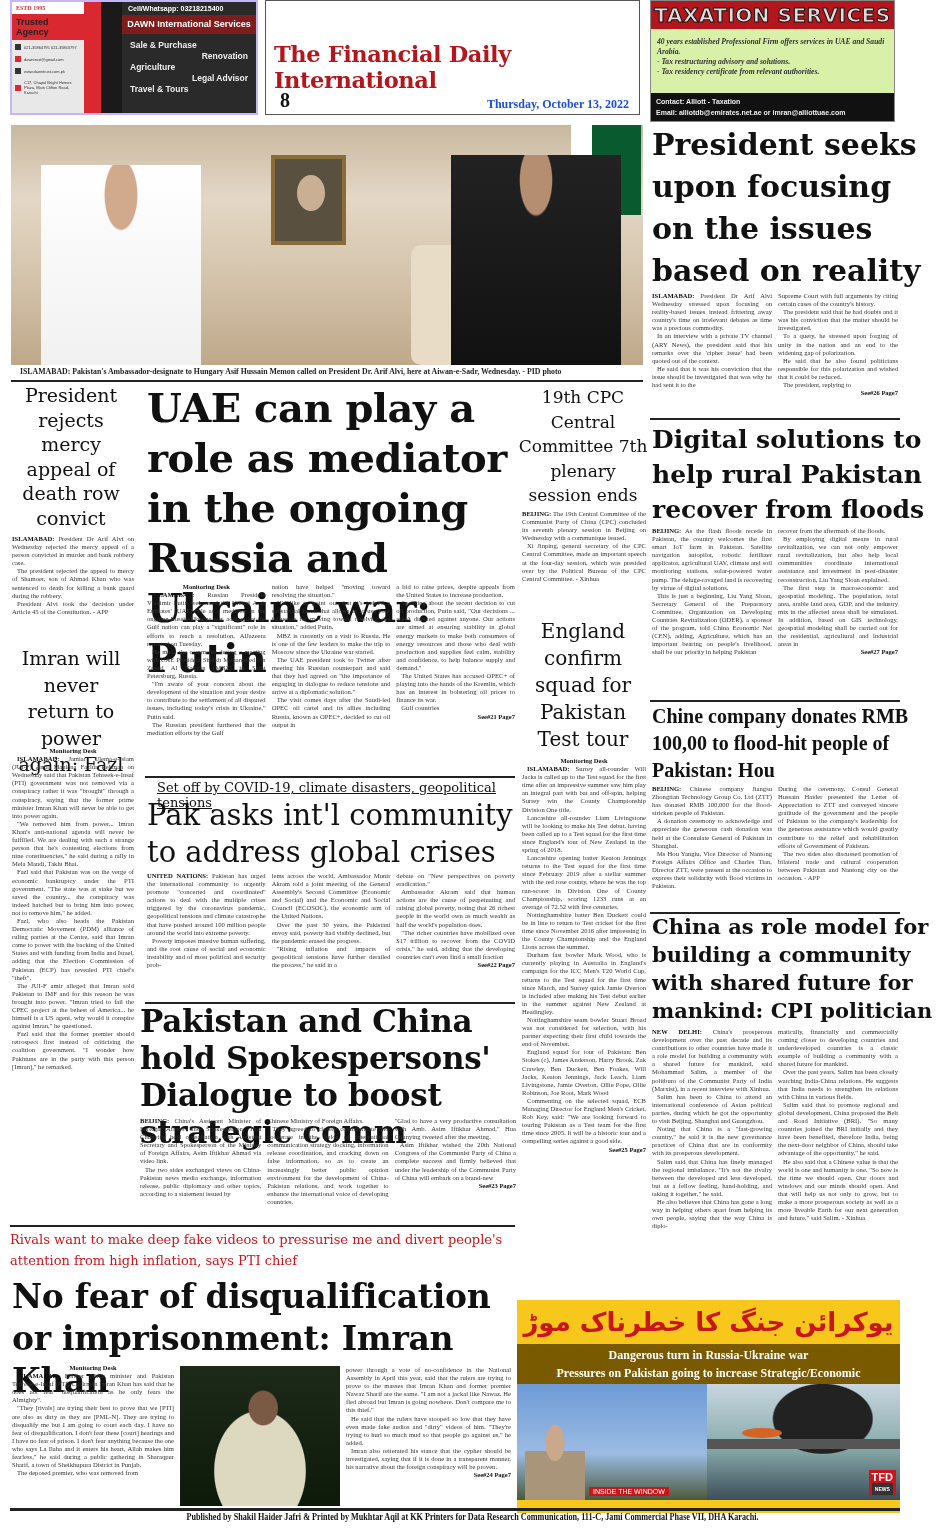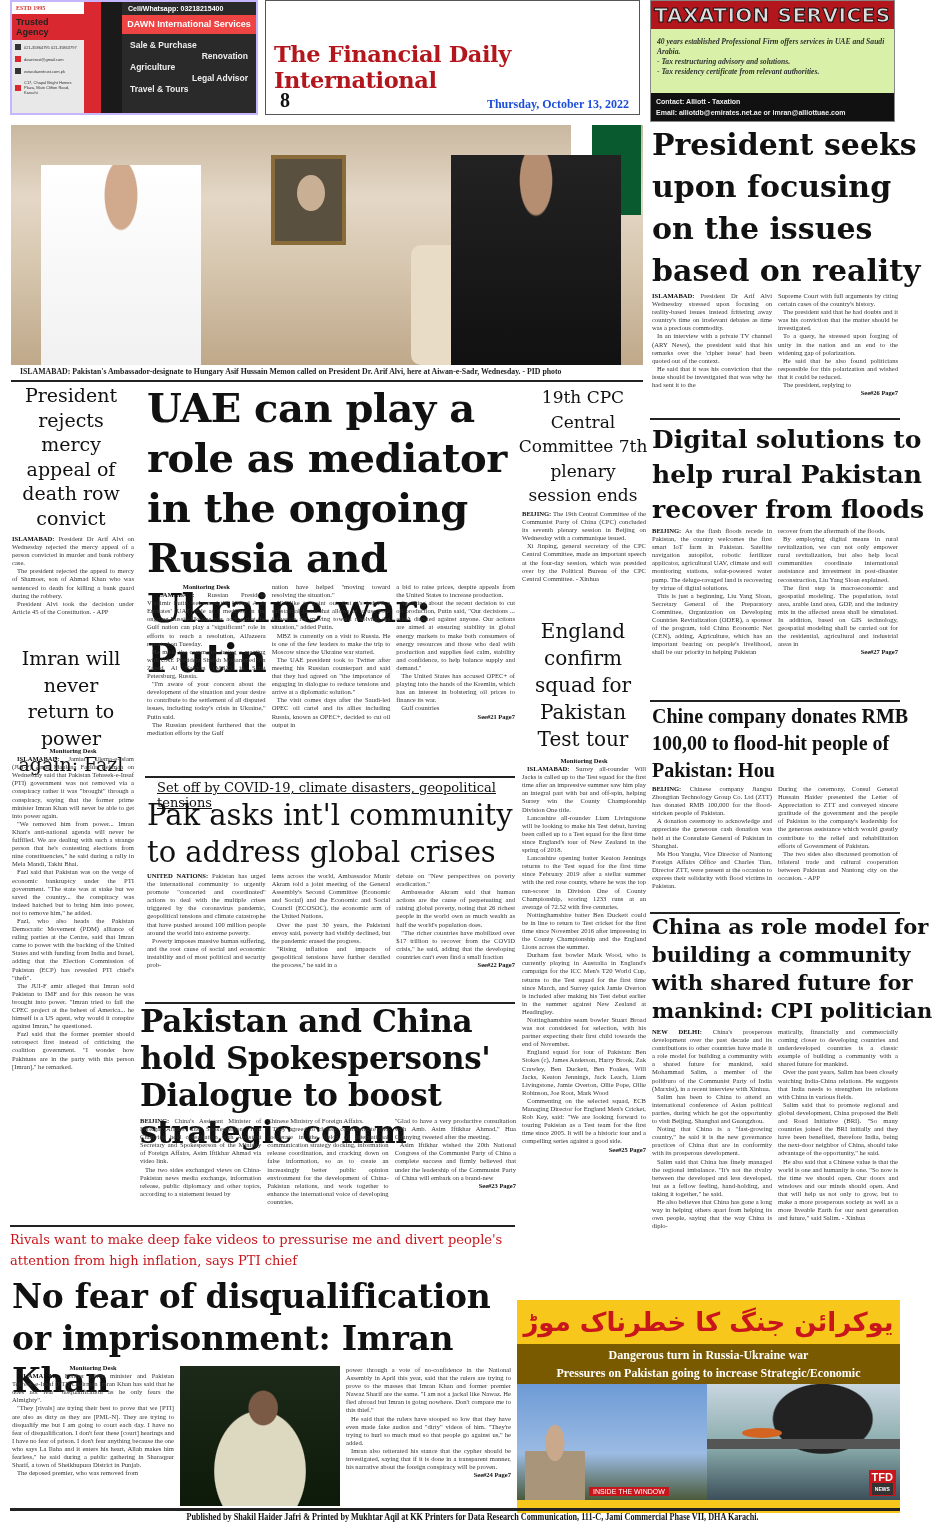--- a/index.html
+++ b/index.html
@@ -20,21 +20,21 @@
 .ad-dawn{left:10px;top:0;width:248px;height:115px;background:#2a2a2a;border:2px solid #c4b5fd;display:flex}
 .ad-dawn .left{width:72px;background:#e8e8e8;position:relative}
 .ad-dawn .left .est{background:#fff;color:#c33;font-size:6px;padding:3px 4px;font-weight:bold}
 .ad-dawn .left .trusted{background:#d9282f;color:#222;font-weight:bold;font-family:"Liberation Sans",sans-serif;font-size:9px;padding:3px 4px;line-height:10px}
 .ad-dawn .left .contact{font-size:4px;color:#333;padding:2px 3px;font-family:"Liberation Sans",sans-serif;display:flex;gap:3px;align-items:center;line-height:5px;margin-top:2px}
 .ad-dawn .left .contact .ic{width:6px;height:6px;background:#333;flex-shrink:0}
 .ad-dawn .left .contact .ic.red{background:#d9282f}
 .ad-dawn .mid{width:38px;background:linear-gradient(90deg,#d9282f 0 45%,#1a1a1a 45%)}
 .ad-dawn .right{flex:1;display:flex;flex-direction:column}
 .ad-dawn .cell{background:#2a2a2a;color:#fff;font-size:7px;font-weight:bold;font-family:"Liberation Sans",sans-serif;padding:3px 6px}
-.ad-dawn .brand{background:#ef4444;color:#fff;font-family:"Liberation Sans",sans-serif;font-weight:bold;font-size:9px;text-align:center;padding:4px 4px;line-height:11px}
+.ad-dawn .brand{background:#7f1d1d;color:#fff;font-family:"Liberation Sans",sans-serif;font-weight:bold;font-size:9px;text-align:center;padding:4px 4px;line-height:11px}
 .ad-dawn .svc{color:#eee;font-family:"Liberation Sans",sans-serif;font-weight:bold;font-size:8.5px;padding:6px 8px;line-height:11px;flex:1}
 .ad-dawn .svc div:nth-child(even){text-align:right}
 .masthead{left:265px;top:0;width:375px;height:115px;border:1px solid #555}
 .masthead .title{position:absolute;left:8px;top:40px;font-family:"DejaVu Serif",serif;color:#b3161c;font-size:22.5px;font-weight:bold;letter-spacing:-0.4px}
 .masthead .page{position:absolute;left:14px;top:88px;font-family:"Liberation Serif",serif;font-weight:bold;font-size:20px;color:#111}
 .masthead .date{position:absolute;right:10px;top:96px;font-family:"Liberation Serif",serif;font-weight:bold;font-size:12px;color:#1d4ed8}
 .ad-tax{left:650px;top:0;width:245px;height:122px;border:1px solid #888;background:#d8f0a8}
 .ad-tax .hd{background:#b3161c;color:#ddd;font-family:"DejaVu Sans",sans-serif;font-weight:bold;font-size:20px;text-align:center;line-height:28px;letter-spacing:0.5px;-webkit-text-stroke:1px #111}
 .ad-tax .bd{font-family:"Liberation Serif",serif;font-style:italic;font-weight:bold;font-size:7.6px;color:#333;padding:8px 6px;line-height:10px;height:64px}
 .ad-tax .ft{background:#111;color:#eee;font-family:"Liberation Sans",sans-serif;font-weight:bold;font-size:7px;padding:3px 5px;line-height:11px}

